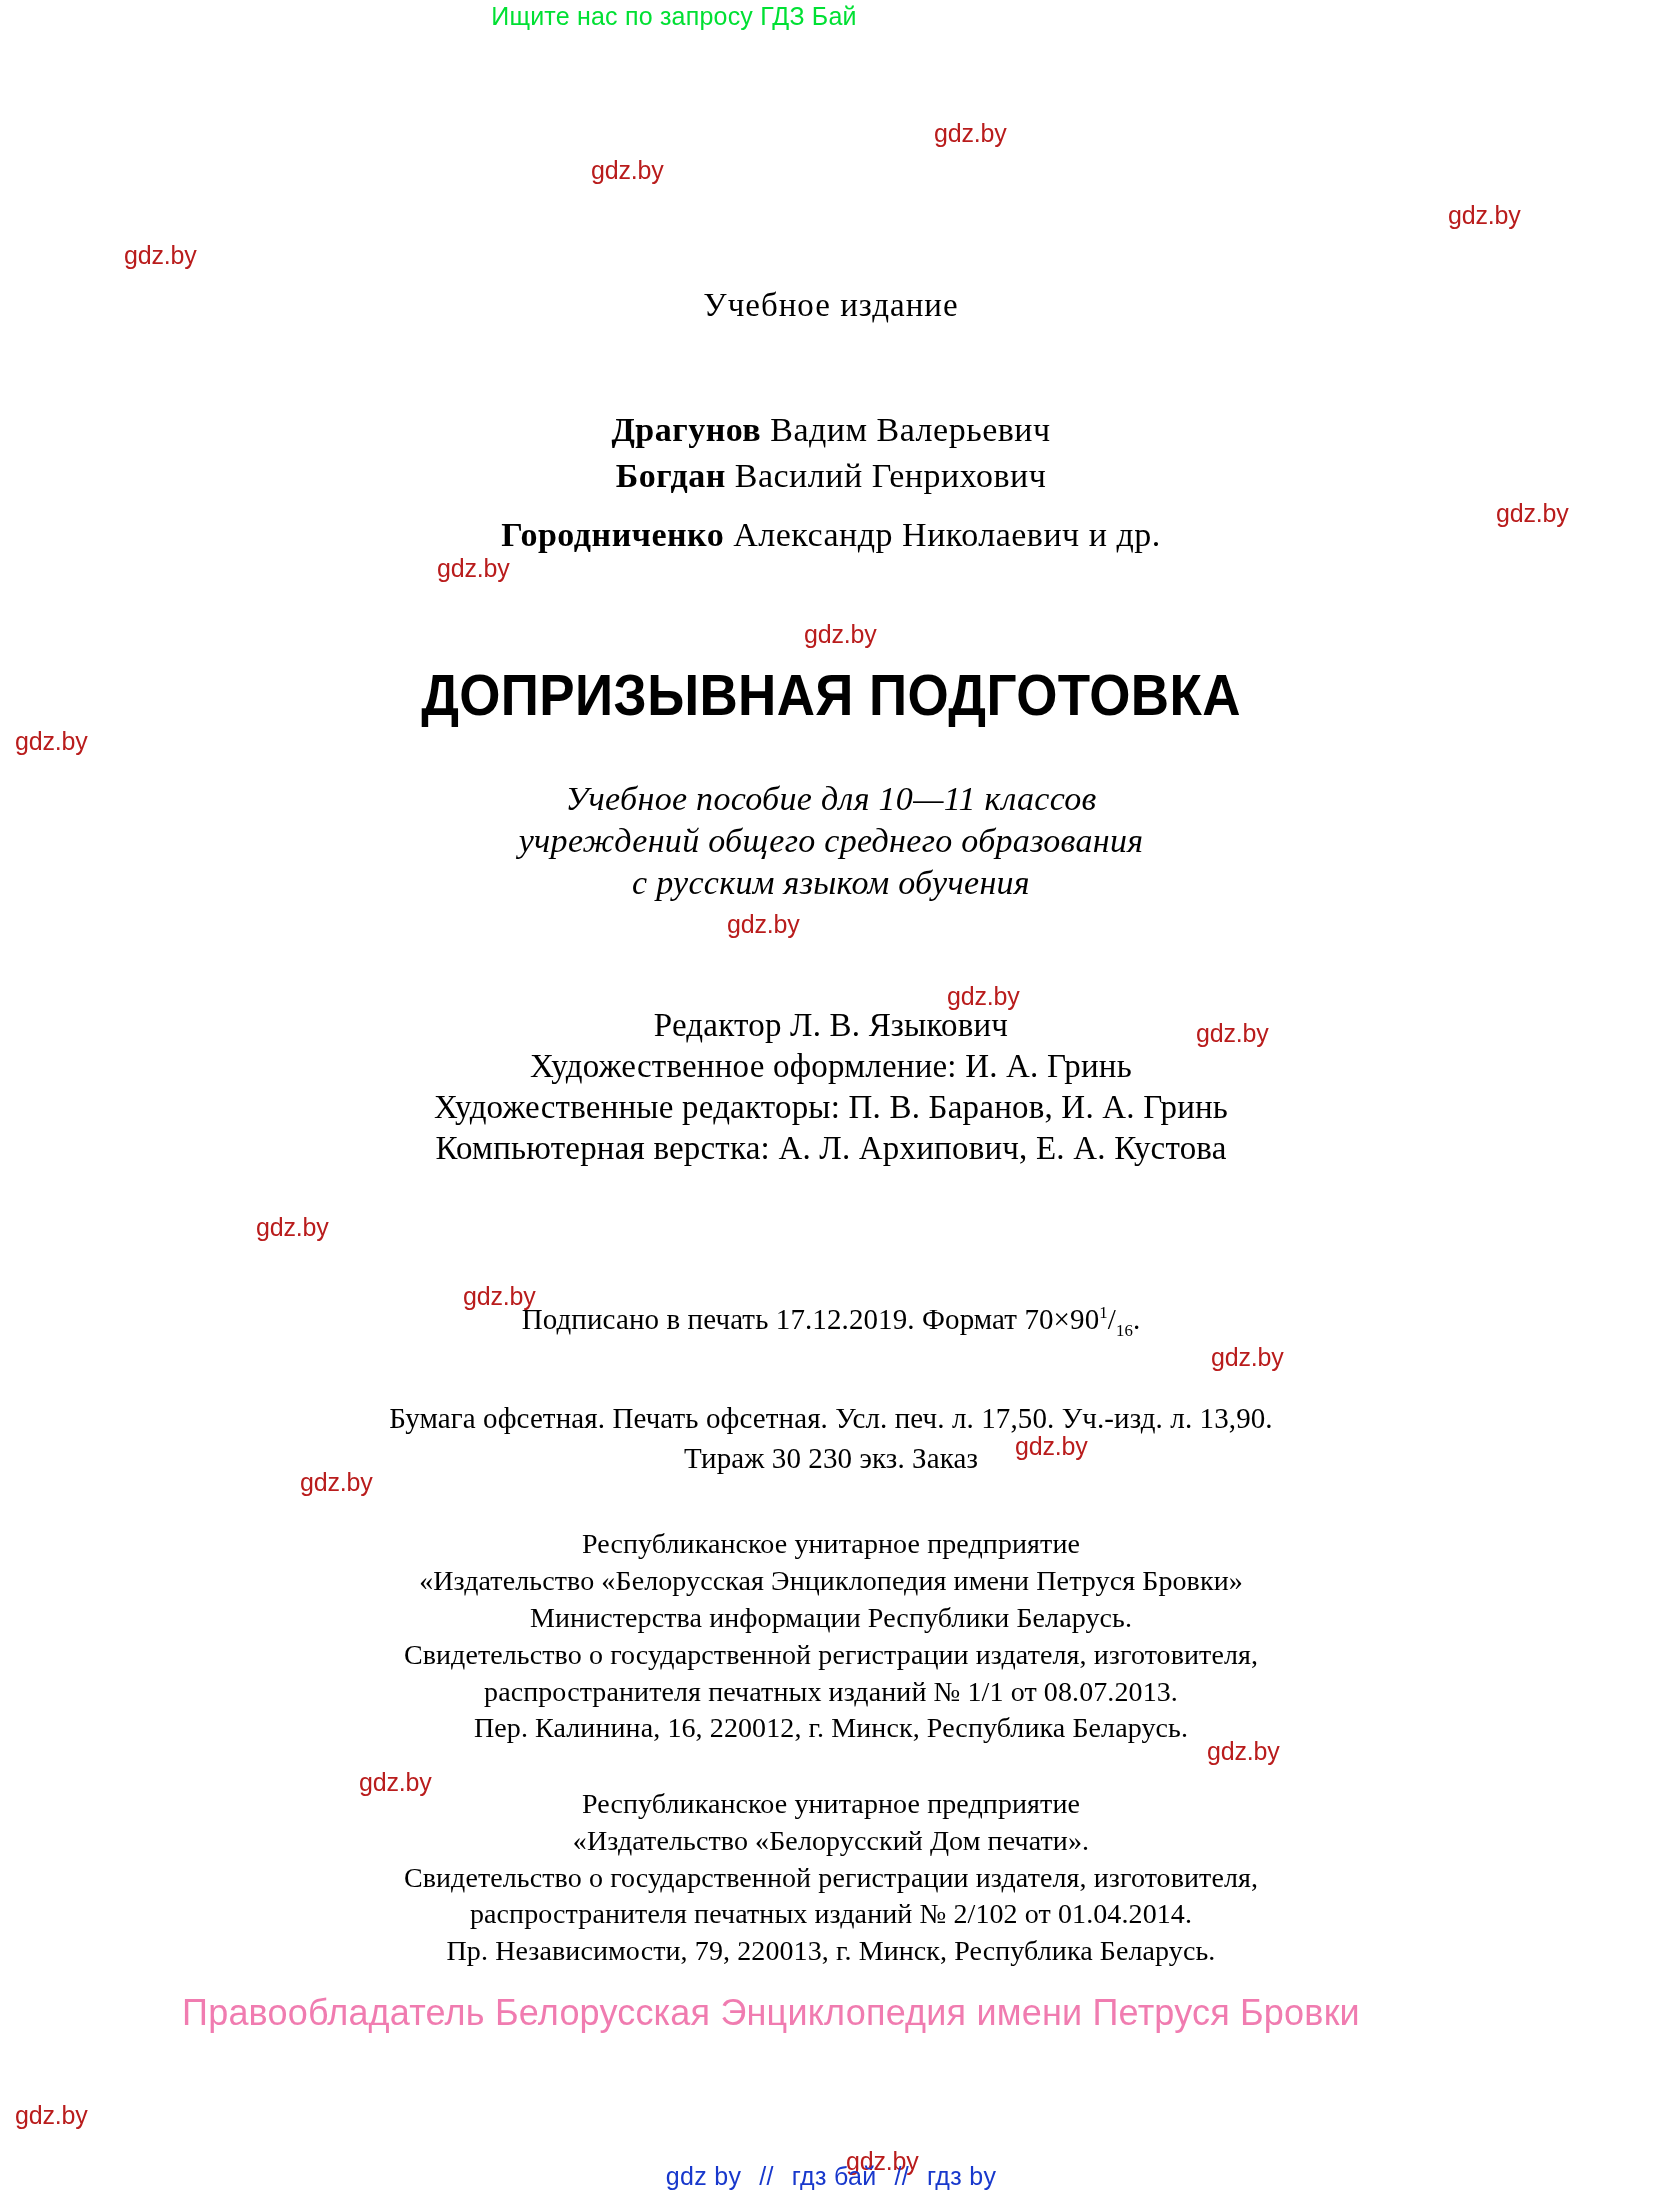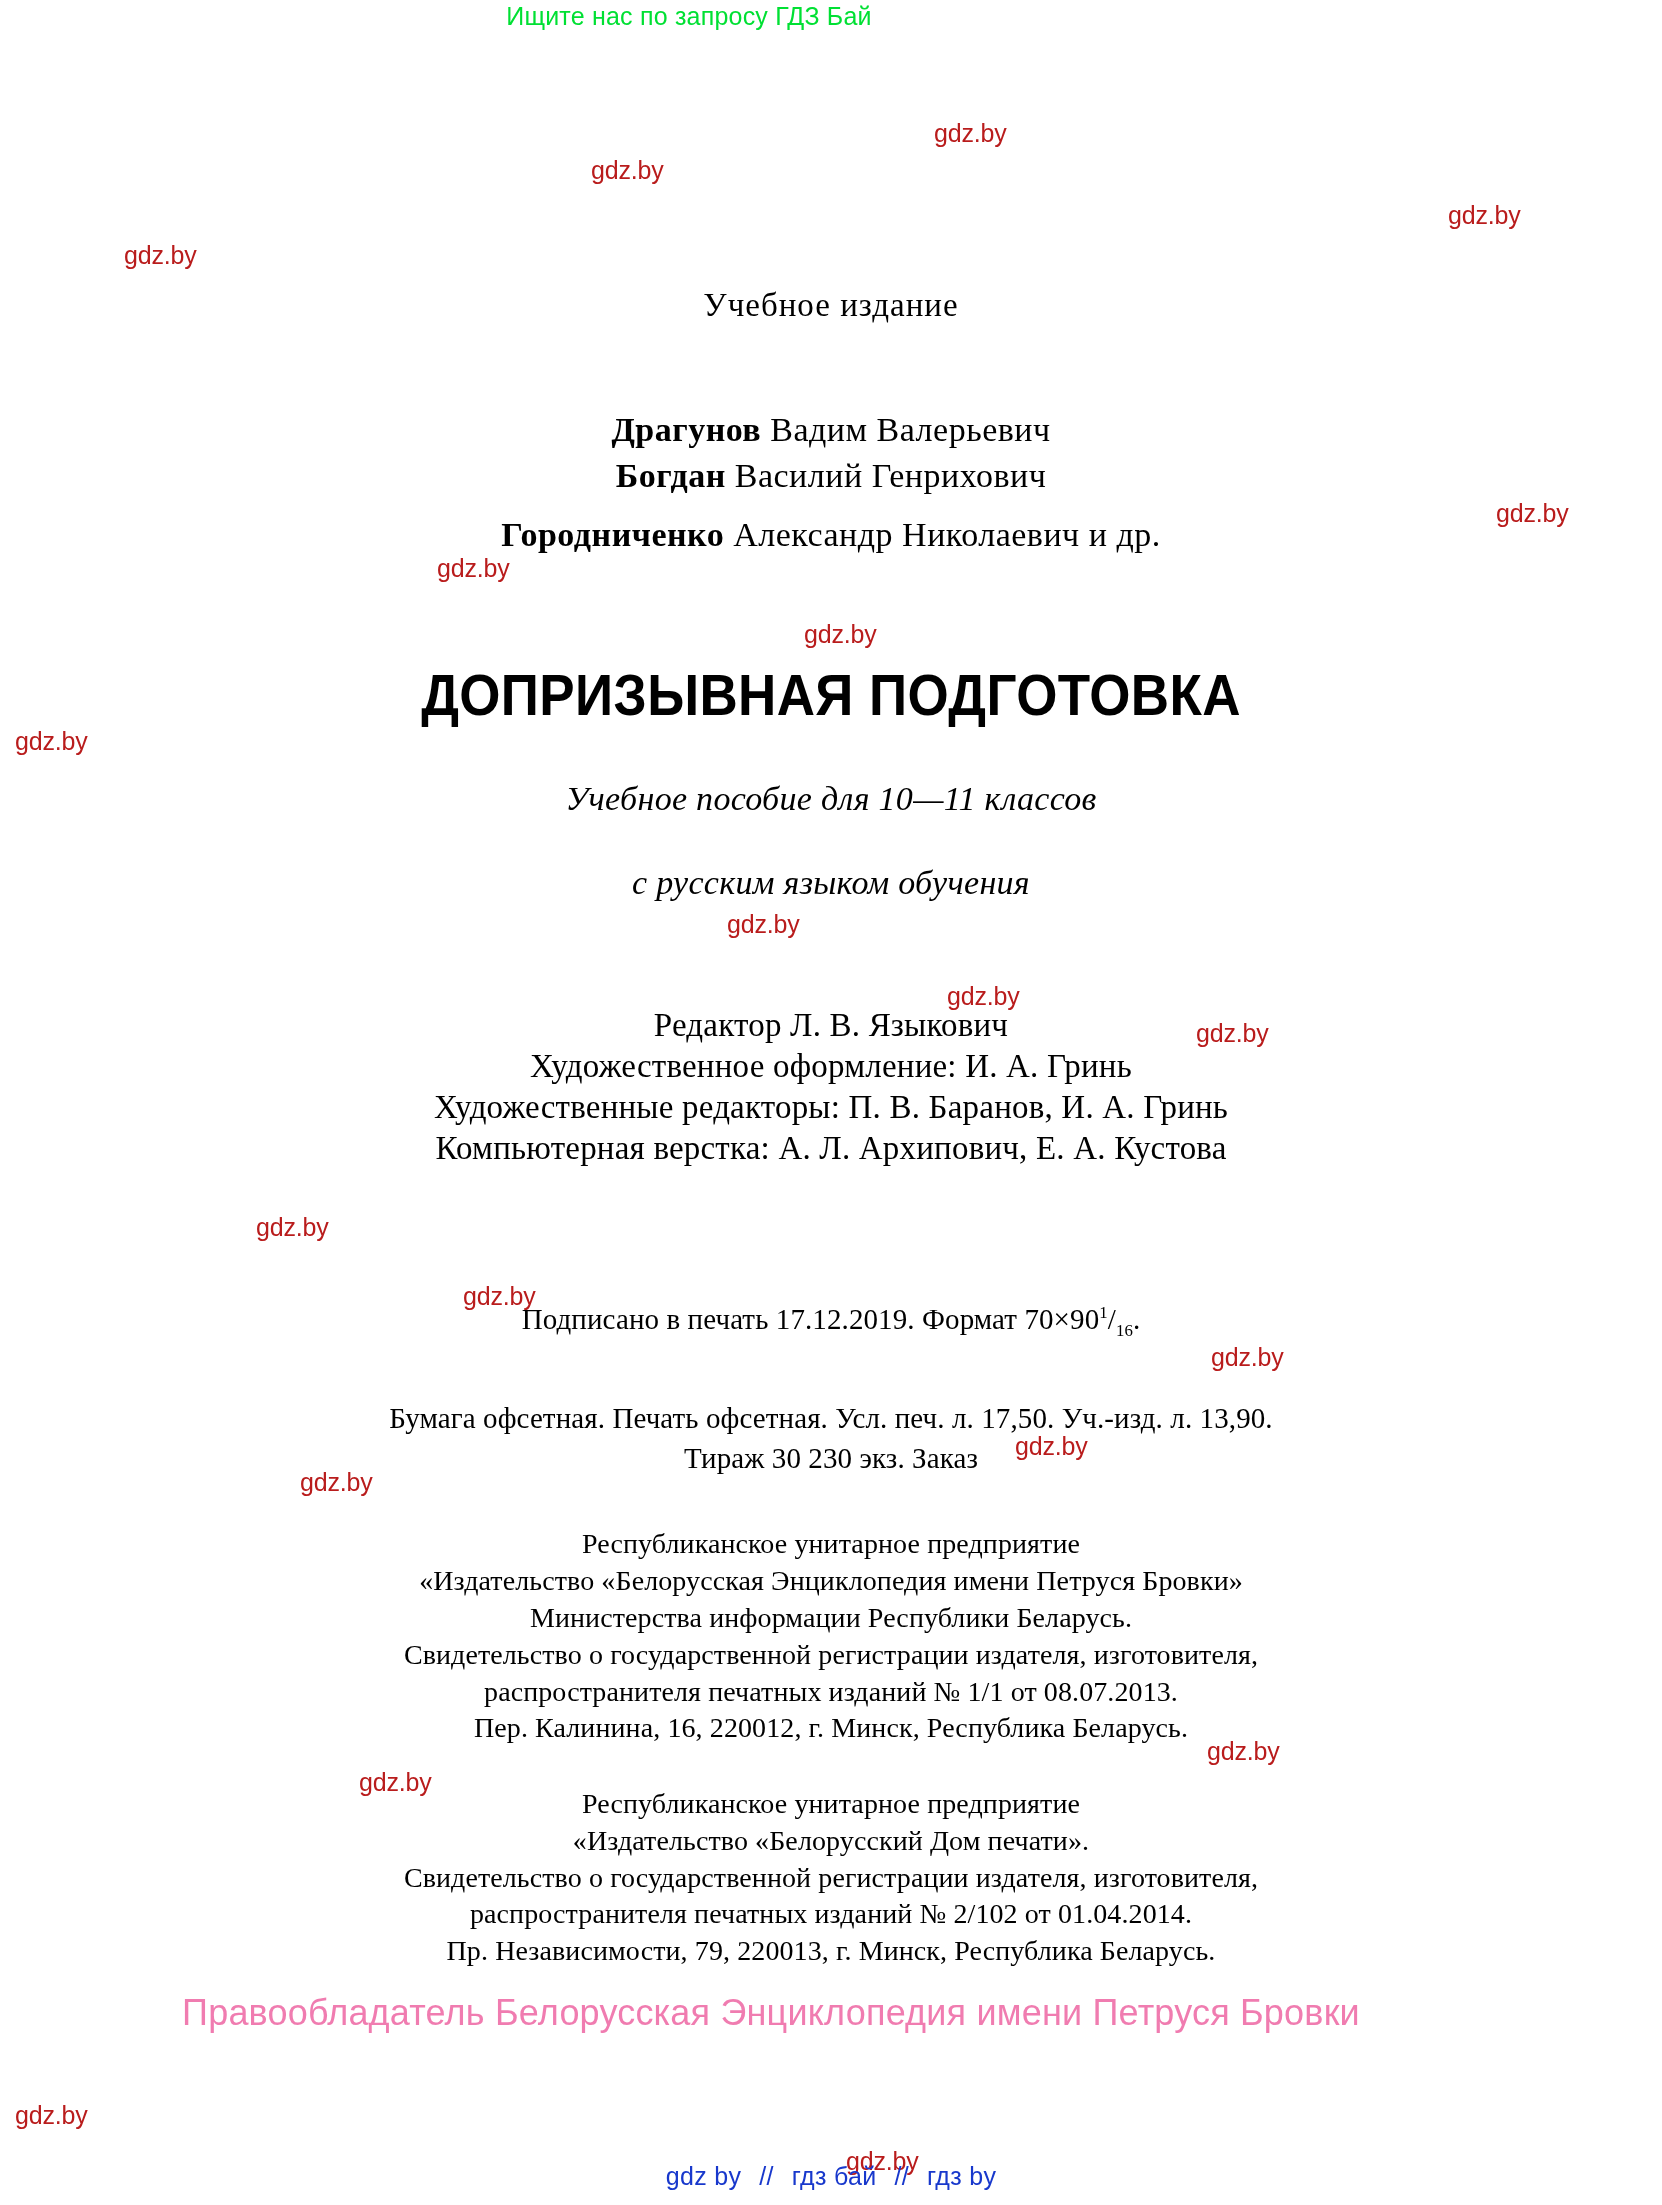--- a/index.html
+++ b/index.html
@@ -31,21 +31,21 @@
     white-space: nowrap;
     letter-spacing: -0.2px;
     z-index: 5;
     pointer-events: none;
   }
 
   
   .promo-bar {
     position: absolute;
     top: 0;
-    left: 15px;
+    left: 0;
     width: 1348px;
     text-align: center;
     z-index: 8;
   }
   .promo-text {
     font-family: "Liberation Sans", "DejaVu Sans", sans-serif;
     font-size: 25px;
     font-weight: 400;
     color: #00e033;
     line-height: 1.1;
@@ -187,20 +187,21 @@
   <div class="abs author" style="top:459px;">
     <b>Богдан</b><span>&nbsp;</span><span>Василий Генрихович</span>
   </div>
   <div class="abs author" style="top:518px;">
     <b>Городниченко</b><span>&nbsp;</span><span>Александр Николаевич и др.</span>
   </div>
 
   <div class="abs book-title" style="top:662px;">ДОПРИЗЫВНАЯ ПОДГОТОВКА</div>
 
   <div class="abs subtitle" style="top:781px;">Учебное пособие для 10—11 классов</div>
+  <div class="abs subtitle" style="top:823px;">учреждений общего среднего образования</div>
   <div class="abs subtitle" style="top:865px;">с русским языком обучения</div>
 
   <div class="abs staff" style="top:1008px;">Редактор Л. В. Языкович</div>
   <div class="abs staff" style="top:1049px;">Художественное оформление: И. А. Гринь</div>
   <div class="abs staff" style="top:1090px;">Художественные редакторы: П. В. Баранов, И. А. Гринь</div>
   <div class="abs staff" style="top:1131px;">Компьютерная верстка: А. Л. Архипович, Е. А. Кустова</div>
 
   <div class="abs imprint" style="top:1304px;">
     <span>Подписано в печать 17.12.2019. Формат 70×90</span><sup class="frac-num">1</sup><span>/</span><sub class="frac-den">16</sub><span>.</span>
   </div>

